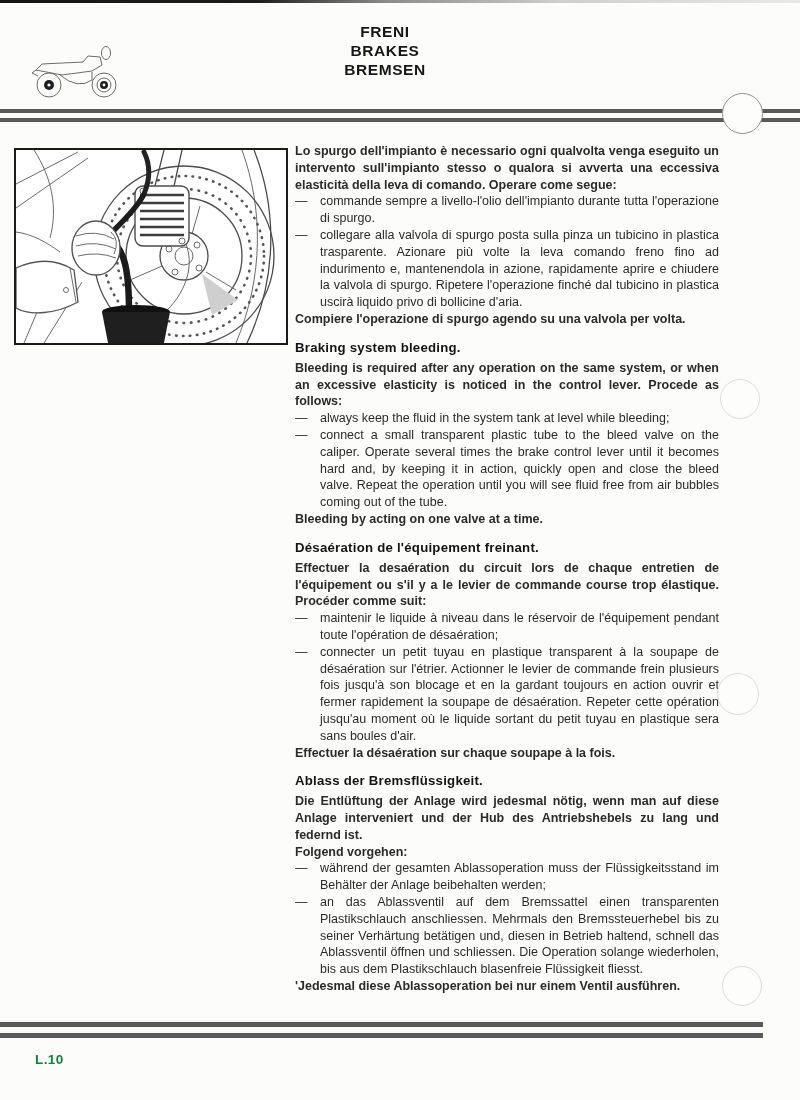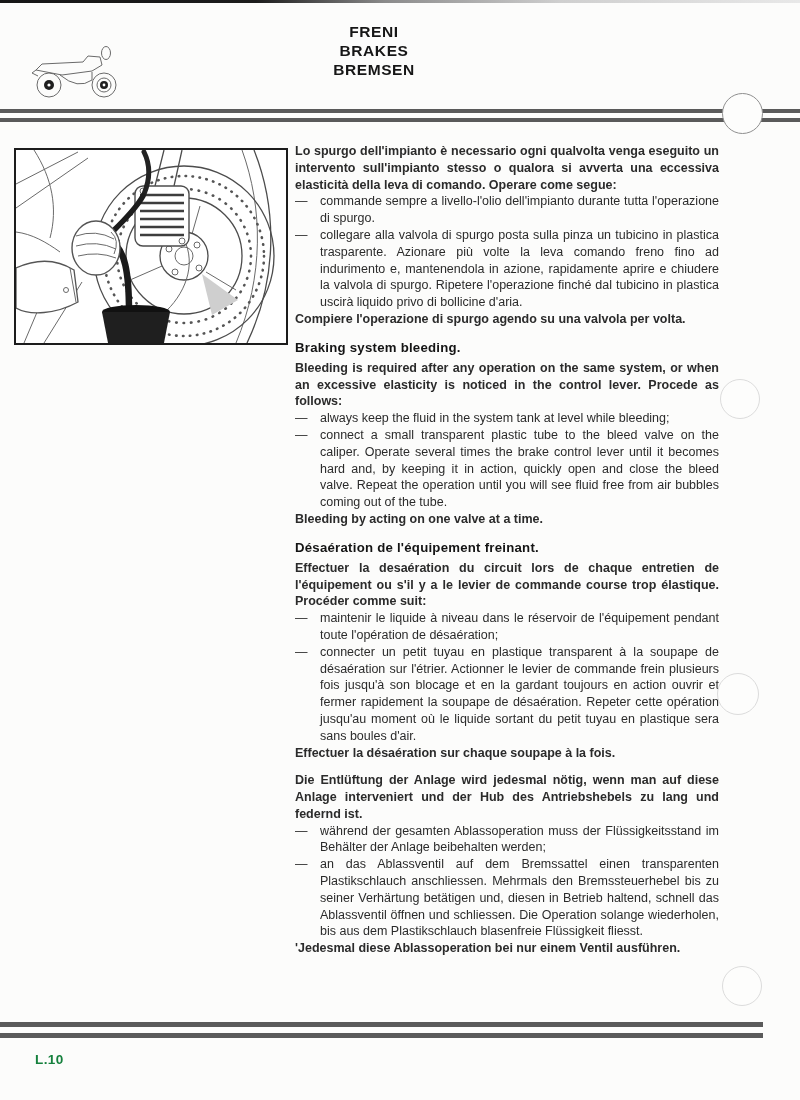--- a/index.html
+++ b/index.html
@@ -6,21 +6,21 @@
   .page{
     position:relative; width:800px; height:1100px; overflow:hidden;
     background:#fcfcfb; font-family:"Liberation Sans", sans-serif; color:#262626;
   }
   .top-edge{
     position:absolute; top:0; left:0; width:100%; height:3px;
     background:linear-gradient(90deg,#161616 0%,#1c1c1c 32%,#8a8a8a 48%,#cfcfcf 70%,#e8e8e8 100%);
   }
   
   .header-icon{position:absolute; left:28px; top:42px; width:100px; height:62px;}
-  .title-block{position:absolute; left:274px; top:22px; width:200px; text-align:center;}
+  .title-block{position:absolute; left:285px; top:22px; width:200px; text-align:center;}
   .title-line{
     font-weight:bold; font-size:15.5px; line-height:19px; color:#161616;
     letter-spacing:.6px;
   }
   
   .rule-double{position:absolute; left:0;}
   .rule-double .bar{height:4px; background:#5a5a5a;}
   .rule-double .bar + .bar{margin-top:5px;}
   .rule-top{top:109px; width:800px;}
   .rule-bottom{top:1022px; width:763px;}
@@ -182,21 +182,23 @@
       <h3>Désaération de l'équipement freinant.</h3>
       <p>Effectuer la desaération du circuit lors de chaque entretien de l'équipement ou s'il y a le levier de commande course trop élastique. Procéder comme suit:</p>
       <ul>
         <li>maintenir le liquide à niveau dans le réservoir de l'équipement pendant toute l'opération de désaération;</li>
         <li>connecter un petit tuyau en plastique transparent à la soupape de désaération sur l'étrier. Actionner le levier de commande frein plusieurs fois jusqu'à son blocage et en la gardant toujours en action ouvrir et fermer rapidement la soupape de désaération. Repeter cette opération jusqu'au moment où le liquide sortant du petit tuyau en plastique sera sans boules d'air.</li>
       </ul>
       <p>Effectuer la désaération sur chaque soupape à la fois.</p>
     </section>
 
     <section class="section">
+      <h3>Ablass der Bremsflüssigkeit.</h3>
       <p>Die Entlüftung der Anlage wird jedesmal nötig, wenn man auf diese Anlage interveniert und der Hub des Antriebshebels zu lang und federnd ist.</p>
+      <p>Folgend vorgehen:</p>
       <ul>
         <li>während der gesamten Ablassoperation muss der Flüssigkeitsstand im Behälter der Anlage beibehalten werden;</li>
         <li>an das Ablassventil auf dem Bremssattel einen transparenten Plastikschlauch anschliessen. Mehrmals den Bremssteuerhebel bis zu seiner Verhärtung betätigen und, diesen in Betrieb haltend, schnell das Ablassventil öffnen und schliessen. Die Operation solange wiederholen, bis aus dem Plastikschlauch blasenfreie Flüssigkeit fliesst.</li>
       </ul>
       <p>'Jedesmal diese Ablassoperation bei nur einem Ventil ausführen.</p>
     </section>
 
   </div>
 
   <div class="punch punch-faint punch-2"></div>

